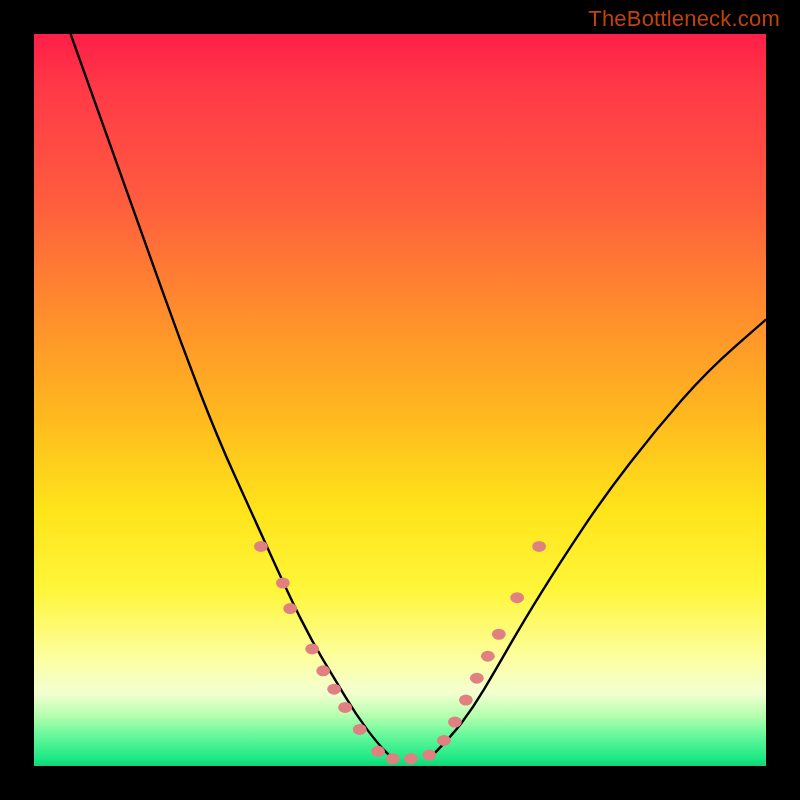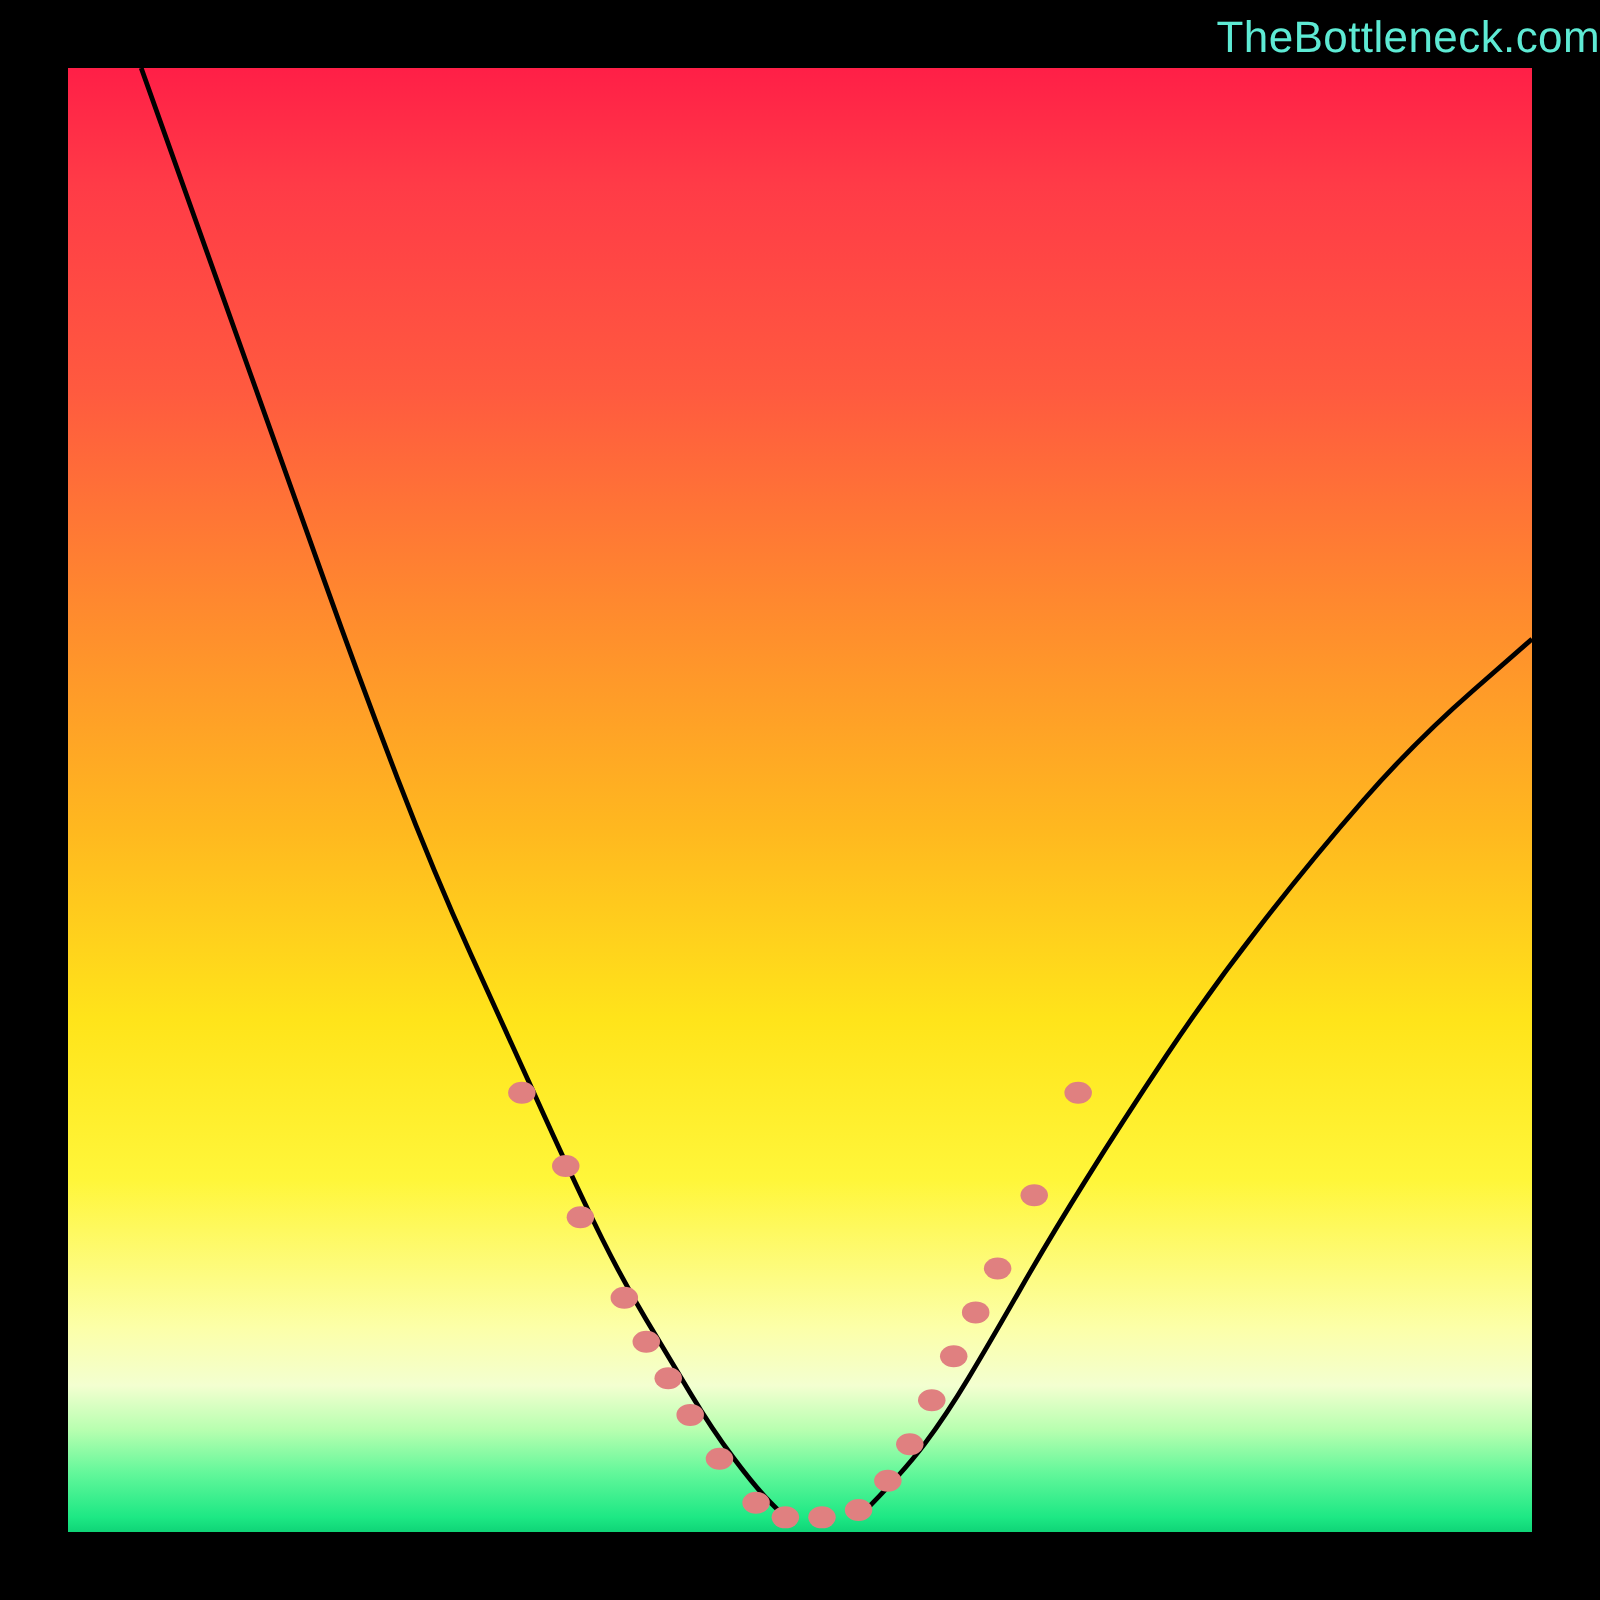--- a/index.html
+++ b/index.html
@@ -39,22 +39,22 @@
       #f3ffd0 90%,
       #b8ffb0 93%,
       #62f79a 96%,
       #1de884 99%,
       #0fd477 100%
     );
   }
   .watermark {
     position: absolute;
     top: 6px;
-    right: 0;
-    color: #5eead4;
+    right: 20px;
+    color: #c2410c;
     font-size: 22px;
     letter-spacing: 0.2px;
     user-select: none;
   }
   svg.curve {
     position: absolute;
     top: 0;
     left: 0;
     width: 732px;
     height: 732px;

